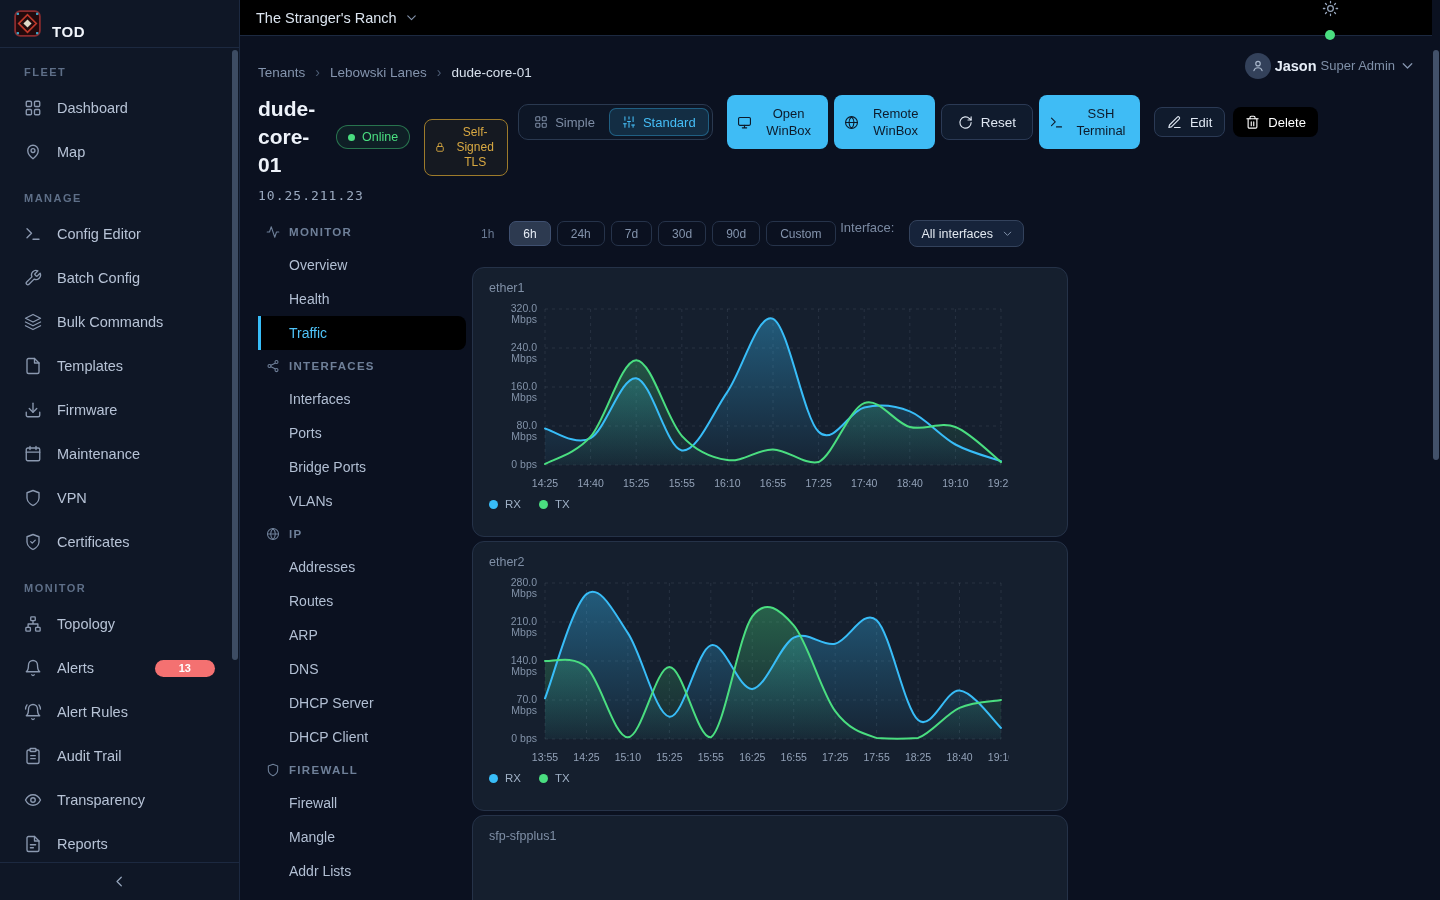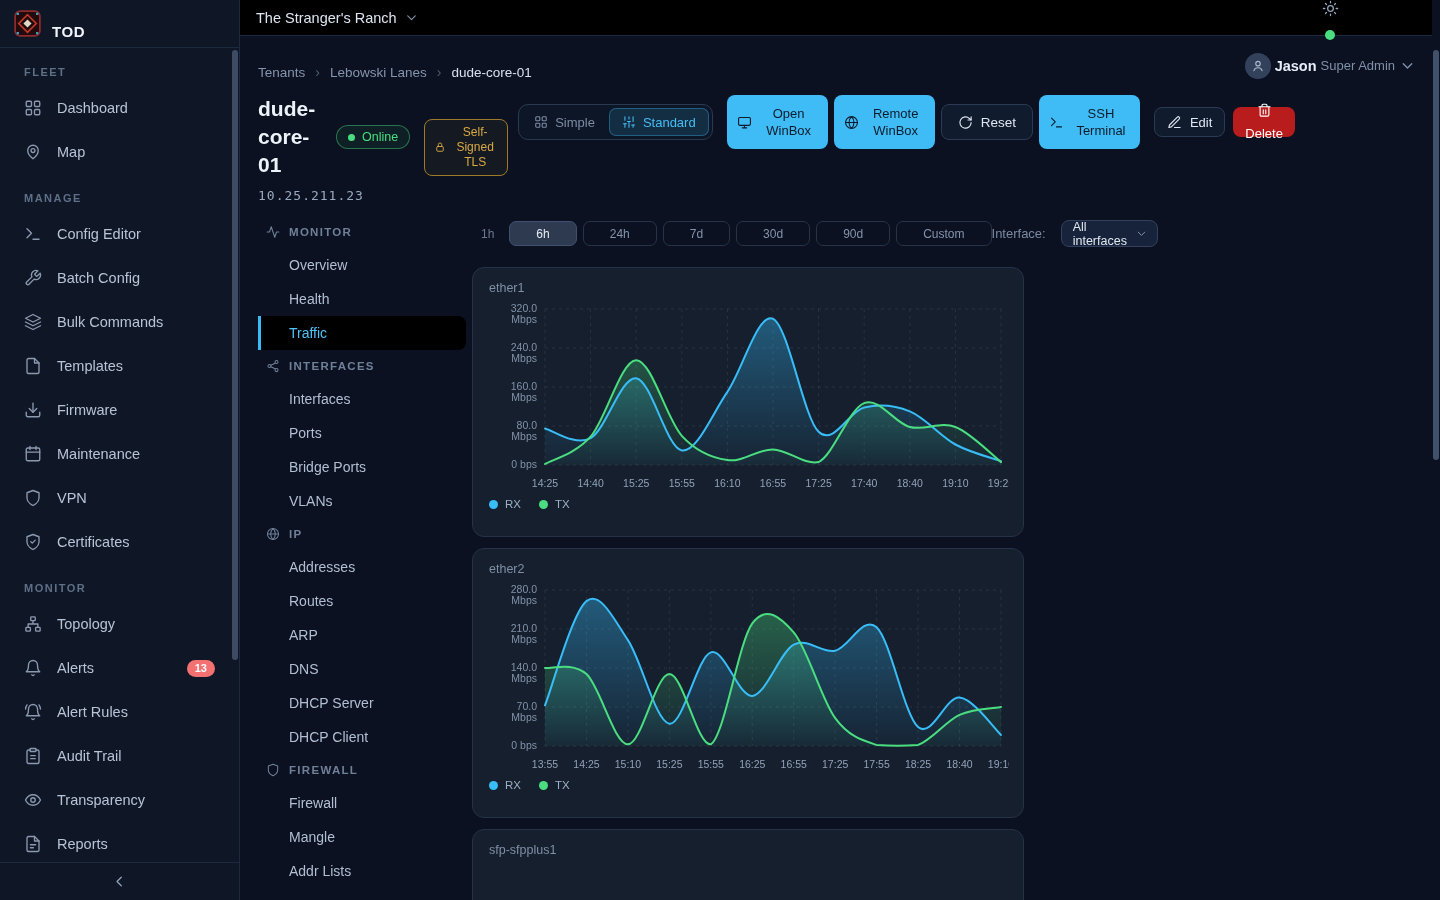--- a/index.html
+++ b/index.html
@@ -21,21 +21,21 @@
     border-bottom:1px solid #1c2940; cursor:pointer; }
   .logo-badge svg { width:27px; height:27px; }
   .logo-text { font-size:15px; font-weight:700; letter-spacing:.6px; color:#f1f5fb;margin-top:16px; }
   .nav-section-label { padding:18px 24px 8px; font-size:11px; font-weight:700;
     letter-spacing:1.5px; color:#5e6f88; }
   .nav-item { display:flex; align-items:center; gap:15px; height:44px; padding:0 24px;
     font-size:14.5px; color:#b7c3d6; cursor:pointer; }
   .nav-item .ic { color:#8b99b0; }
   .nav-item .ic svg { width:18px; height:18px; }
   .nav-badge { margin-left:auto; background:#f47171; color:#fff; font-size:11px;
-    font-weight:700; border-radius:999px; padding:2px 8px; line-height:13px; }
+    font-weight:700; border-radius:999px; padding:2px 24px; line-height:13px; }
   .side-scroll { position:absolute; top:50px; right:1px; width:6px; height:610px;
     background:#3d4c63; border-radius:3px; cursor:pointer; }
   .side-footer { position:absolute; bottom:0; left:0; width:100%; height:38px;
     border-top:1px solid #1c2940; display:flex; align-items:center; justify-content:center;
     color:#93a3ba; cursor:pointer; }
 
   
   .topbar { position:absolute; left:240px; top:0; right:8px; height:36px; background:#000000;
     border-bottom:1px solid #1c2940; display:flex; align-items:center; padding:0 16px; z-index:2; }
   .tenant { display:flex; align-items:center; gap:7px; font-size:14.5px; font-weight:500;
@@ -93,51 +93,51 @@
     color:#45bdf6; }
 
   .btn { display:flex; align-items:center; justify-content:center; gap:8px; border-radius:8px;
     font-size:13px; }
   .btn .ic svg { width:15px; height:15px; }
   .btn.cyan { background:#3fbcf5; color:#0d1b2b; height:54px; padding:0 10px; font-weight:500; }
   .btn-t { width:58px; text-align:center; line-height:17px; }
   .btn.ghost { border:1px solid #2b3a55; background:#101b2d; color:#dfe7f2; height:36px;
     padding:0 16px; font-size:13.5px; }
   .btn.ghost.small { height:30px; padding:0 12px; border-radius:8px; font-size:13px; }
-  .btn.danger { background:#b91c1c; color:#fff; height:30px; padding:0 12px; font-size:13px;flex-direction:column; }
+  .btn.danger { background:#000000; color:#fff; height:30px; padding:0 12px; font-size:13px; }
   .gap6 { width:6px; flex:none; } .gap8 { width:8px; flex:none; } .gap14 { width:14px; flex:none; }
 
   .ip { margin-top:9px; font-family:"DejaVu Sans Mono","Liberation Mono",monospace;
     font-size:13px; letter-spacing:1px; color:#9aa9bf; }
 
   .content-row { display:flex; margin-top:13px; }
   .subnav { width:208px; flex:none; margin-right:6px; }
   .sn-head { display:flex; align-items:center; gap:9px; height:32px; padding-left:8px;
     color:#6f8099; font-size:11.5px; font-weight:700; letter-spacing:1.3px; }
   .sn-head .ic svg { width:14px; height:14px; }
   .sn-item { height:34px; display:flex; align-items:center; padding-left:28px; font-size:14px;
     color:#b2bfd3; border-left:3px solid transparent; border-radius:0 8px 8px 0; cursor:pointer; }
   .sn-item.sel { background:#000000; border-left-color:#38bdf8; color:#4fc3f8; }
 
   .charts-col { width:552px; margin-top:4px; }
   .ctrl-row { display:flex; align-items:center; margin-bottom:20px; }
   .trange { display:flex; align-items:center; gap:6px; }
-  .tr-btn { height:25px; padding:0 26px; border-radius:7px; font-size:12px; color:#8494ad;
+  .tr-btn { height:25px; padding:0 13px; border-radius:7px; font-size:12px; color:#8494ad;
     border:1px solid #26334a; }
   .tr-btn.ghost { border-color:transparent; color:#6a7a93; padding:0 8px; }
   .tr-btn.sel { background:#2d3a50; border-color:#3f5070; color:#e7edf6; }
-  .iface { margin-left:auto; display:flex; align-items:center; gap:15px; }
+  .iface { margin-left:auto; display:flex; align-items:flex-start; gap:15px; }
   .iface-label { font-size:13px; color:#7b8aa2; }
   .iface-select { height:27px; display:flex; align-items:center; gap:8px; padding:0 9px 0 11px;
     background:#16233a; border:1px solid #33425c; border-radius:8px; font-size:12.5px;
     color:#e2e8f0; cursor:pointer; }
   .iface-select .ic { color:#8494ad; } .iface-select .ic svg { width:13px; height:13px; }
 
-  .card { width:552px; height:270px; background:#151f2e; border:1px solid #253248;
-    border-radius:12px; margin-bottom:11px; padding:13px 16px 11px; }
+  .card { width:596px; height:270px; background:#151f2e; border:1px solid #253248;
+    border-radius:12px; margin-bottom:4px; padding:13px 16px 11px; }
   .card-title { font-size:12.5px; color:#7f8fa6; }
   .plot { width:520px; height:200px; display:block; }
   .plot .gl { stroke:rgba(148,163,184,.15); stroke-width:1; stroke-dasharray:3 4; }
   .plot .yl { fill:#8292a8; font-size:10.5px; font-family:"Liberation Sans",sans-serif; }
   .plot .xl { fill:#93a2b8; font-size:10.5px; font-family:"Liberation Sans",sans-serif; }
   .legend { display:flex; align-items:center; gap:18px; margin-top:3px; }
   .leg-item { display:inline-flex; align-items:center; gap:7px; font-size:11.5px; color:#9fb0c5; }
   .dot { width:9px; height:9px; border-radius:50%; }
 
   .win-scroll { position:absolute; right:1px; top:50px; width:6px; height:410px;

